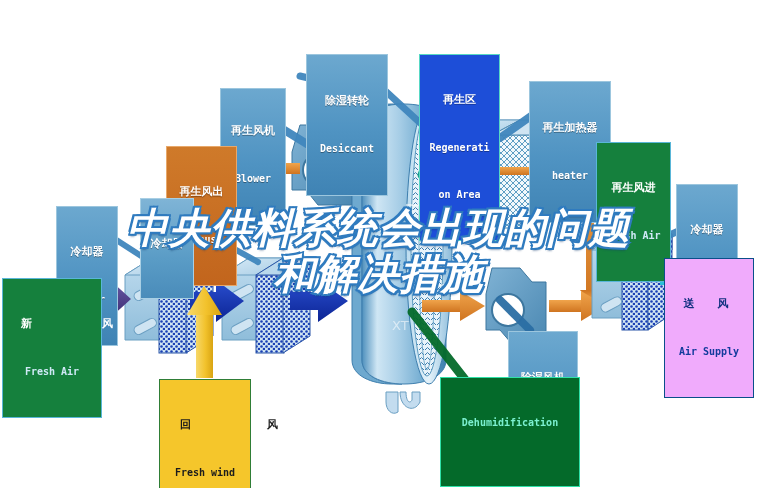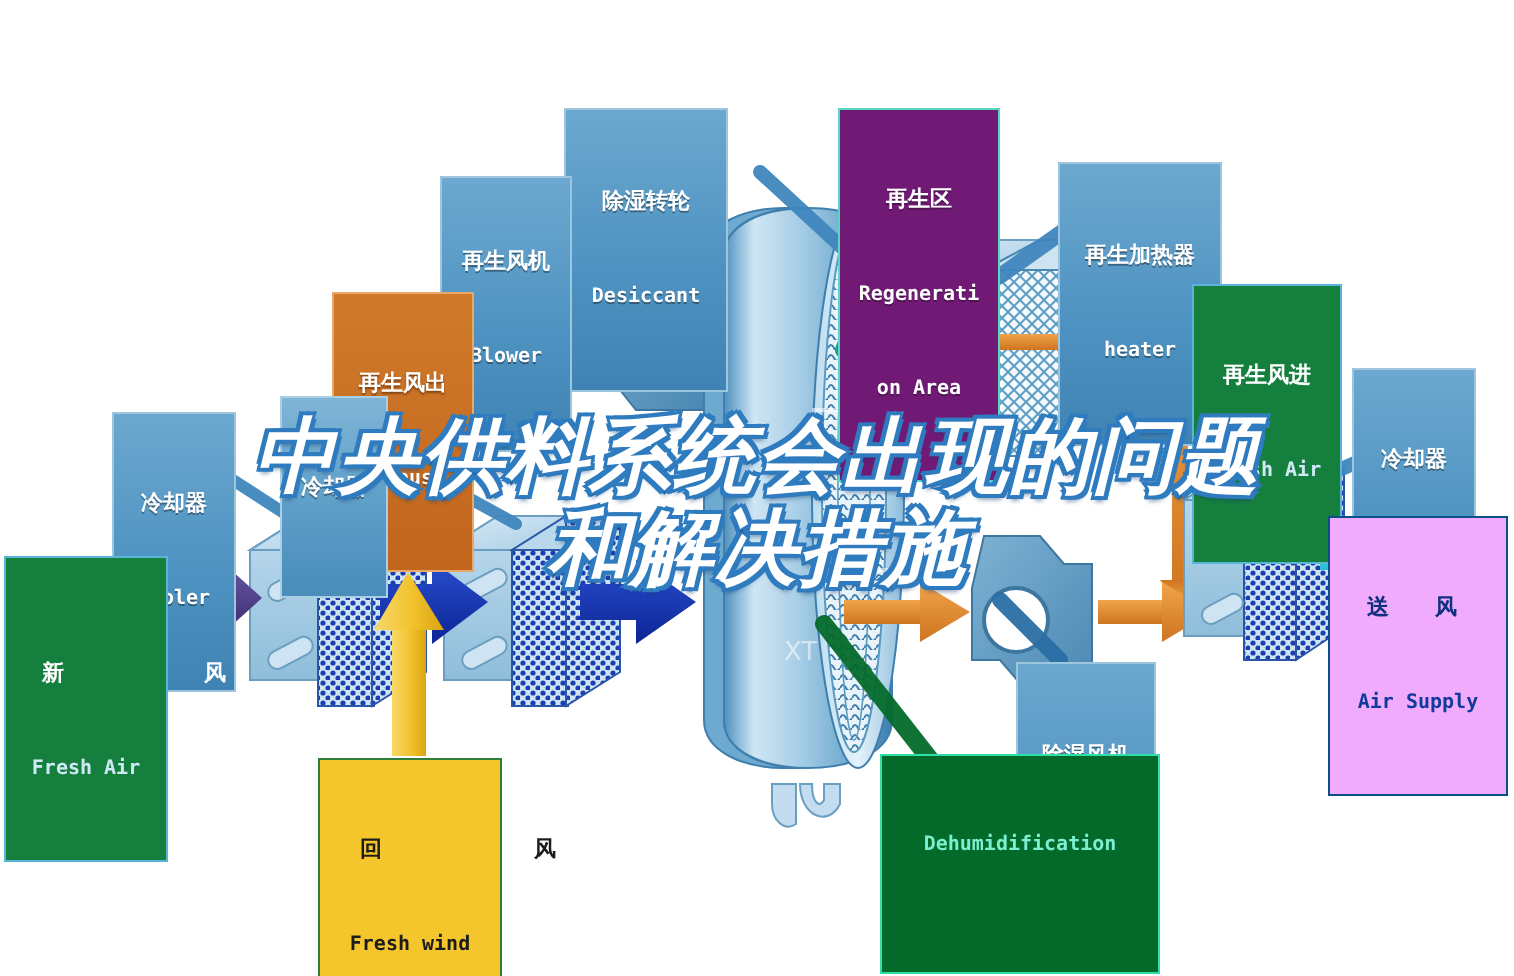--- a/index.html
+++ b/index.html
@@ -45,21 +45,21 @@
     border:1px solid #9cc6de;
     text-shadow:0 1px 0 rgba(0,0,0,.35);
   }
   .sky2{
     background:linear-gradient(180deg,#7fb4d6 0%,#5a9cc6 60%,#4a8cba 100%);
     color:#ffffff;
     border:1px solid #a9cfe4;
     text-shadow:0 1px 0 rgba(0,0,0,.35);
   }
   .teal{
-    background:#701a75;
+    background:#1d4ed8;
     color:#ffffff;
     border:1px solid #57d8c4;
     text-shadow:0 1px 0 rgba(0,0,0,.3);
   }
   .purple{
     background:#15803d;
     color:#cfe9f6;
     border:1px solid #59b6d8;
     text-shadow:none;
   }
@@ -340,21 +340,21 @@
 
       <path d="M104,232 L166,272" stroke="#3f86bd" stroke-width="6" opacity=".95"></path>
       <path d="M178,218 L258,262" stroke="#3f86bd" stroke-width="6" opacity=".95"></path>
 
       <path d="M530,330 L500,300" stroke="#2a6ea3" stroke-width="8" opacity=".95"></path>
 
       <path d="M470,386 L412,312" stroke="#046a2a" stroke-width="9" opacity=".95"></path>
     </g>
   </svg>
 
-  <div class="lbl sky" style="left:282px;top:54px;width:82px;padding:4px 2px 5px;">
+  <div class="lbl sky" style="left:306px;top:54px;width:82px;padding:4px 2px 5px;">
     <span class="cn">除湿转轮</span>
     <span class="en">Desiccant</span>
   </div>
 
   <div class="lbl sky" style="left:220px;top:88px;width:66px;padding:0 2px 5px;">
     <span class="cn">再生风机</span>
     <span class="en">Blower</span>
   </div>
 
   <div class="lbl teal" style="left:419px;top:54px;width:81px;padding:3px 2px 4px;">
@@ -385,21 +385,21 @@
 
   <div class="lbl sky" style="left:56px;top:206px;width:62px;padding:3px 2px 4px;">
     <span class="cn">冷却器</span>
     <span class="en">Cooler</span>
   </div>
 
   <div class="lbl sky2" style="left:140px;top:198px;width:54px;padding:3px 2px 12px;">
     <span class="cn">冷却器</span>
   </div>
 
-  <div class="lbl purple" style="left:2px;top:278px;width:82px;padding:16px 2px 4px;">
+  <div class="lbl purple" style="left:2px;top:278px;width:100px;padding:3px 2px 4px;">
     <span class="cn spaced">新　　风</span>
     <span class="en">Fresh Air</span>
   </div>
 
   <div class="lbl gold" style="left:159px;top:379px;width:92px;padding:3px 2px 4px;">
     <span class="cn">回　　风</span>
     <span class="en">Fresh wind</span>
   </div>
 
   <div class="lbl sky" style="left:508px;top:331px;width:70px;padding:4px 2px 5px;">

